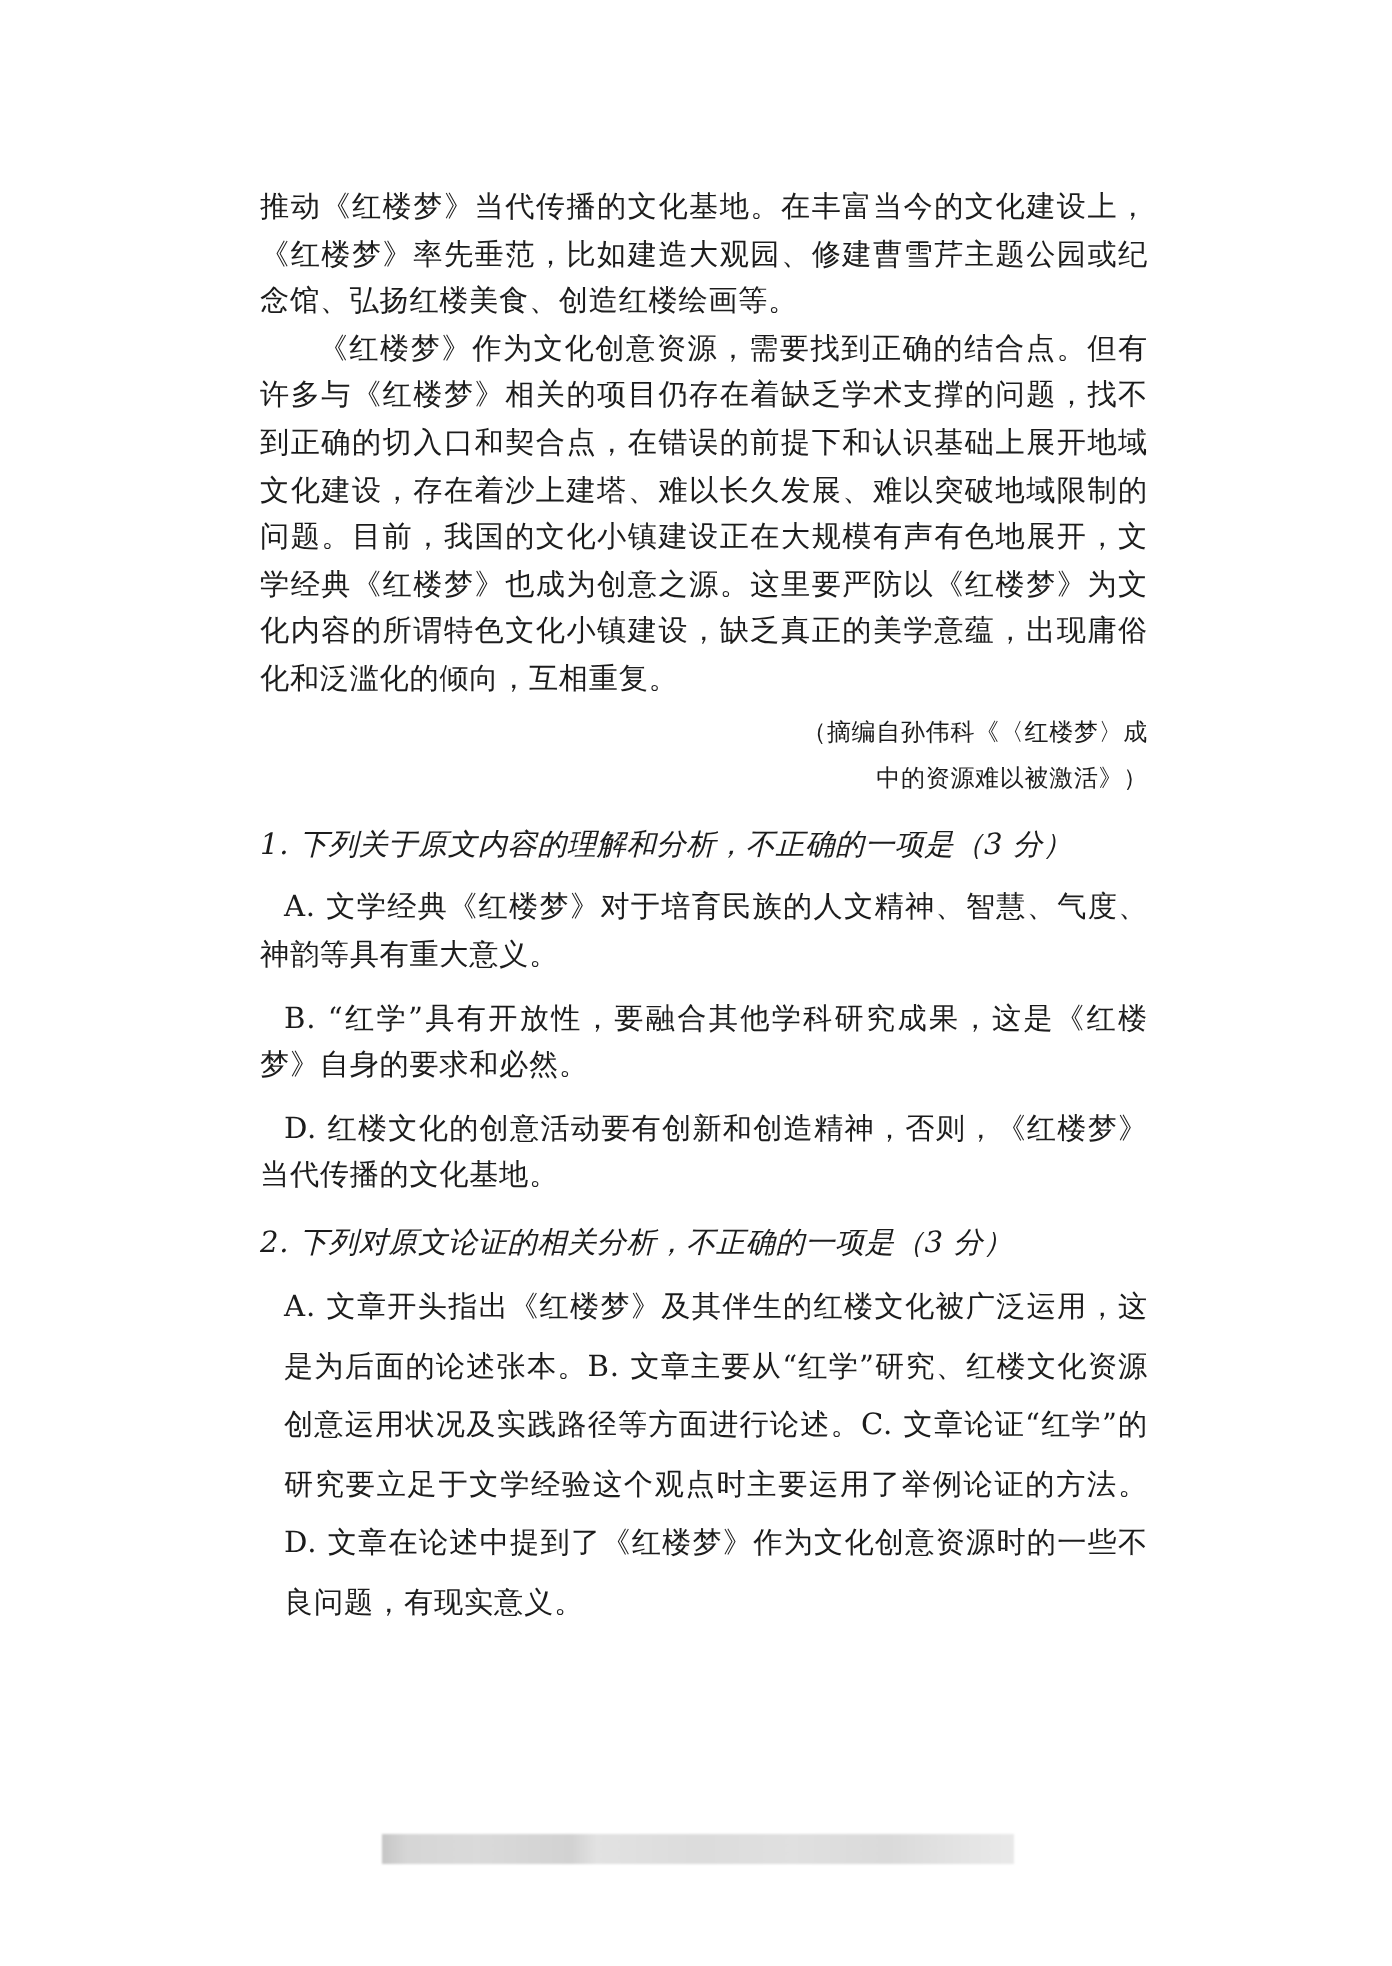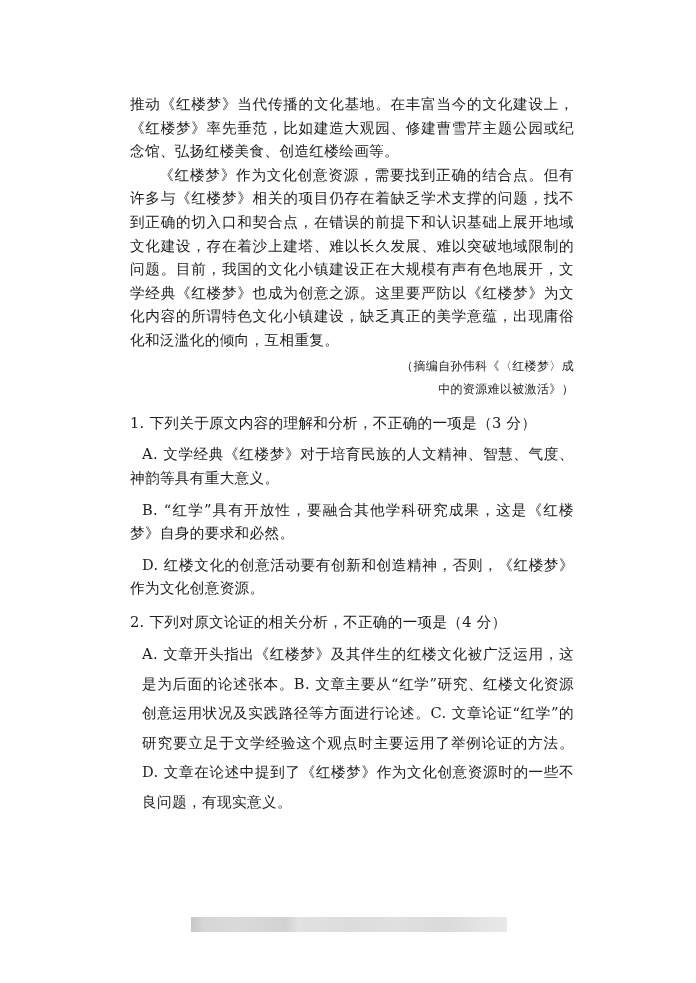--- a/index.html
+++ b/index.html
@@ -5,21 +5,21 @@
   html, body { margin: 0; padding: 0; }
   body {
     width: 696px; height: 983px; background: #ffffff;
     font-family: "DejaVu Serif", "Liberation Serif", serif;
     color: #1c1c1c; position: relative; overflow: hidden;
   }
   .page { position: absolute; left: 130px; top: 92px; width: 444px; }
   .para { font-size: 14.6px; line-height: 23.6px; text-align: justify; margin: 0; letter-spacing: 0.35px; }
   .indent { text-indent: 2em; }
   .source { font-size: 12px; line-height: 23.6px; margin: 3px 0 0 0; padding-left: 236px; text-align: right; letter-spacing: 0.35px; }
-  .q { font-size: 14.6px; line-height: 23.6px; margin: 10px 0 0 0; letter-spacing: 0.3px; }
+  .q { font-size: 14.6px; line-height: 23.6px; margin: 10px 0 0 0; letter-spacing: 0.3px; font-style: italic; }
   .q1 { margin-top: 9px; }
   .opt { font-size: 14.6px; line-height: 23.6px; margin: 8px 0 0 0; text-align: justify; letter-spacing: 0.35px; }
   .opt .lead { padding-left: 12px; }
   .q2-body { font-size: 14.6px; line-height: 29.5px; margin: 6px 0 0 12px; text-align: justify; letter-spacing: 0.4px; }
   .blur-bar {
     position: absolute; left: 191px; top: 917px; width: 316px; height: 15px;
     background: linear-gradient(90deg, #c6c6c6 0%, #d6d6d6 4%, #dadada 15%, #d2d2d2 30%, #e2e2e2 34%, #dcdcdc 50%, #e0e0e0 65%, #dadada 80%, #e4e4e4 92%, #e9e9e9 100%);
     filter: blur(0.6px);
   }
 </style>
@@ -32,23 +32,23 @@
 
   <div>
     <p class="source">（摘编自孙伟科《〈红楼梦〉成</p>
     <p class="source" style="margin-top:0;padding-left:236px;">中的资源难以被激活》）</p>
   </div>
 
   <div>
     <p class="q q1">1. 下列关于原文内容的理解和分析，不正确的一项是（3 分）</p>
     <p class="opt"><span class="lead">A. 文学经典《红楼梦》对于培育民族的人文精神、智慧、气度、神韵等具有重大意义。</span></p>
     <p class="opt"><span class="lead">B. “红学”具有开放性，要融合其他学科研究成果，这是《红楼梦》自身的要求和必然。</span></p>
-    <p class="opt"><span class="lead">D. 红楼文化的创意活动要有创新和创造精神，否则，《红楼梦》作为文化创意资源。</span></p>
+    <p class="opt"><span class="lead">D. 红楼文化的创意活动要有创新和创造精神，否则，《红楼梦》当代传播的文化基地。</span></p>
   </div>
 
   <div>
-    <p class="q">2. 下列对原文论证的相关分析，不正确的一项是（4 分）</p>
+    <p class="q">2. 下列对原文论证的相关分析，不正确的一项是（3 分）</p>
     <p class="q2-body">A. 文章开头指出《红楼梦》及其伴生的红楼文化被广泛运用，这是为后面的论述张本。B. 文章主要从“红学”研究、红楼文化资源创意运用状况及实践路径等方面进行论述。C. 文章论证“红学”的研究要立足于文学经验这个观点时主要运用了举例论证的方法。D. 文章在论述中提到了《红楼梦》作为文化创意资源时的一些不良问题，有现实意义。</p>
   </div>
 
 </div>
 
 <div class="blur-bar"></div>
 
 </body></html>

